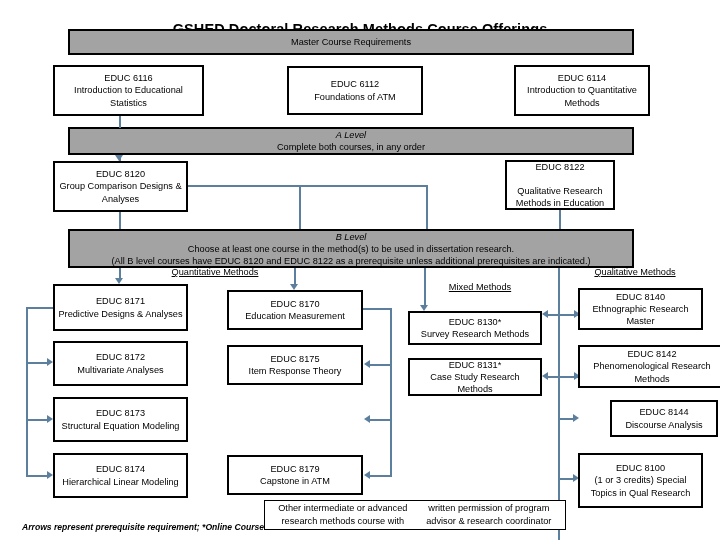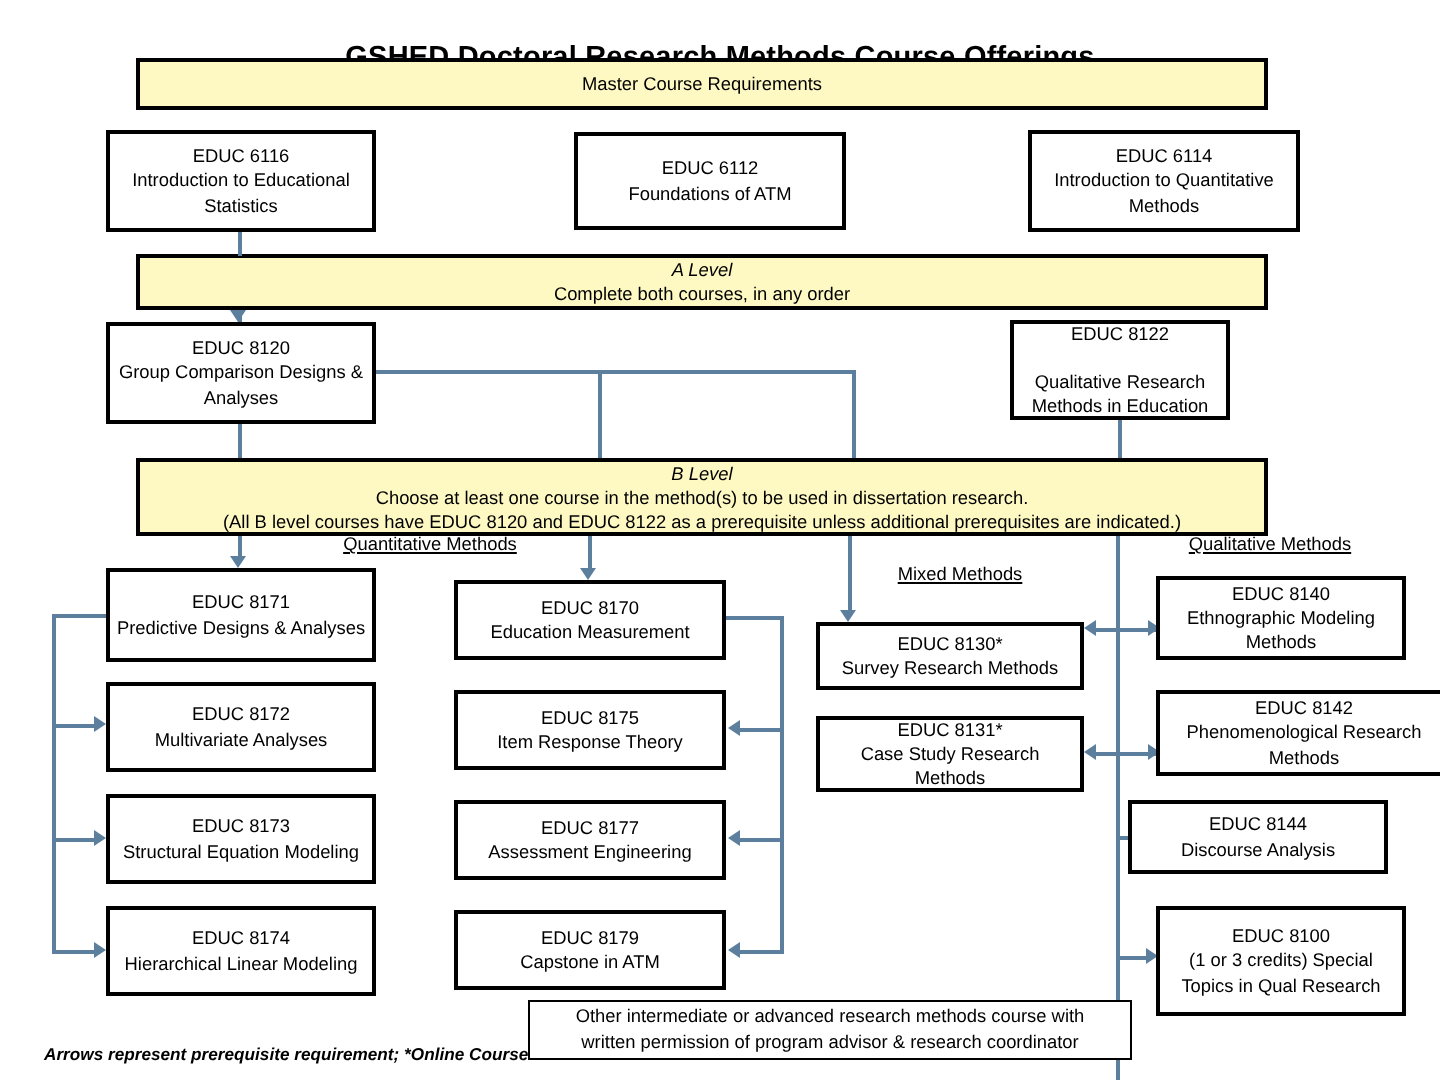--- a/index.html
+++ b/index.html
@@ -25,21 +25,21 @@
     width: 720px;
     text-align: center;
     font-size: 14.5px;
     font-weight: bold;
     letter-spacing: 0.1px;
   }
   
   .banner {
     position: absolute;
     box-sizing: border-box;
-    background: #fef9c3;
+    background: #a3a3a3;
     border: 2px solid #000000;
     display: flex;
     flex-direction: column;
     align-items: center;
     justify-content: center;
     text-align: center;
     font-size: 9.2px;
     line-height: 12px;
     padding: 1px 4px;
   }
@@ -60,21 +60,21 @@
     z-index: 3;
   }
   .box .code { white-space: nowrap; }
   .box .name { }
   .note-box {
     position: absolute;
     box-sizing: border-box;
     background: #ffffff;
     border: 1.5px solid #000000;
     display: flex;
-    flex-direction: column;
+    flex-direction: row;
     align-items: center;
     justify-content: center;
     text-align: center;
     font-size: 9.2px;
     line-height: 13px;
     padding: 1px 4px;
     z-index: 3;
   }
   .sect-head {
     position: absolute;
@@ -135,21 +135,21 @@
 <body>
 
 <div id="canvas">
 
   <div class="title">GSHED Doctoral Research Methods Course Offerings</div>
 
   <div class="banner" style="left:68px; top:29px; width:566px; height:26px;">
     <div>Master Course Requirements</div>
   </div>
 
-  <div class="box" style="left:53px; top:65px; width:135px; height:51px;">
+  <div class="box" style="left:53px; top:65px; width:151px; height:51px;">
     <div class="code">EDUC 6116</div>
     <div class="name">Introduction to Educational Statistics</div>
   </div>
 
   <div class="box" style="left:287px; top:66px; width:136px; height:49px;">
     <div class="code">EDUC 6112</div>
     <div class="name">Foundations of ATM</div>
   </div>
 
   <div class="box" style="left:514px; top:65px; width:136px; height:51px;">
@@ -233,24 +233,20 @@
   <div class="arrow-right" style="left:47px; top:471px;"></div>
 
   <div class="box" style="left:227px; top:290px; width:136px; height:40px;">
     <div class="code">EDUC 8170</div>
     <div class="name">Education Measurement</div>
   </div>
   <div class="box" style="left:227px; top:345px; width:136px; height:40px;">
     <div class="code">EDUC 8175</div>
     <div class="name">Item Response Theory</div>
   </div>
-  <div class="box" style="left:227px; top:400px; width:136px; height:40px;">
-    <div class="code">EDUC 8177</div>
-    <div class="name">Assessment Engineering</div>
-  </div>
   <div class="box" style="left:227px; top:455px; width:136px; height:40px;">
     <div class="code">EDUC 8179</div>
     <div class="name">Capstone in ATM</div>
   </div>
 
   <div class="vline" style="left:390px; top:308px; height:168px;"></div>
   <div class="hline" style="left:363px; top:308px; width:29px;"></div>
   <div class="hline" style="left:370px; top:364px; width:22px;"></div>
   <div class="arrow-left" style="left:364px; top:360px;"></div>
   <div class="hline" style="left:370px; top:419px; width:22px;"></div>
@@ -270,27 +266,27 @@
   <div class="hline" style="left:548px; top:314px; width:32px;"></div>
   <div class="arrow-left" style="left:542px; top:310px;"></div>
   <div class="arrow-right" style="left:574px; top:310px;"></div>
 
   <div class="hline" style="left:548px; top:376px; width:32px;"></div>
   <div class="arrow-left" style="left:542px; top:372px;"></div>
   <div class="arrow-right" style="left:574px; top:372px;"></div>
 
   <div class="box" style="left:578px; top:288px; width:125px; height:42px;">
     <div class="code">EDUC 8140</div>
-    <div class="name">Ethnographic Modeling Methods</div>
+    <div class="name">Ethnographic Research Master</div>
   </div>
   <div class="box" style="left:578px; top:345px; width:148px; height:43px;">
     <div class="code">EDUC 8142</div>
     <div class="name">Phenomenological Research Methods</div>
   </div>
-  <div class="box" style="left:564px; top:400px; width:130px; height:37px;">
+  <div class="box" style="left:610px; top:400px; width:108px; height:37px;">
     <div class="code">EDUC 8144</div>
     <div class="name">Discourse Analysis</div>
   </div>
   <div class="box" style="left:578px; top:453px; width:125px; height:55px;">
     <div class="code">EDUC 8100</div>
     <div class="name">(1 or 3 credits) Special Topics in Qual Research</div>
   </div>
 
   <div class="hline" style="left:558px; top:418px; width:16px;"></div>
   <div class="arrow-right" style="left:573px; top:414px;"></div>

